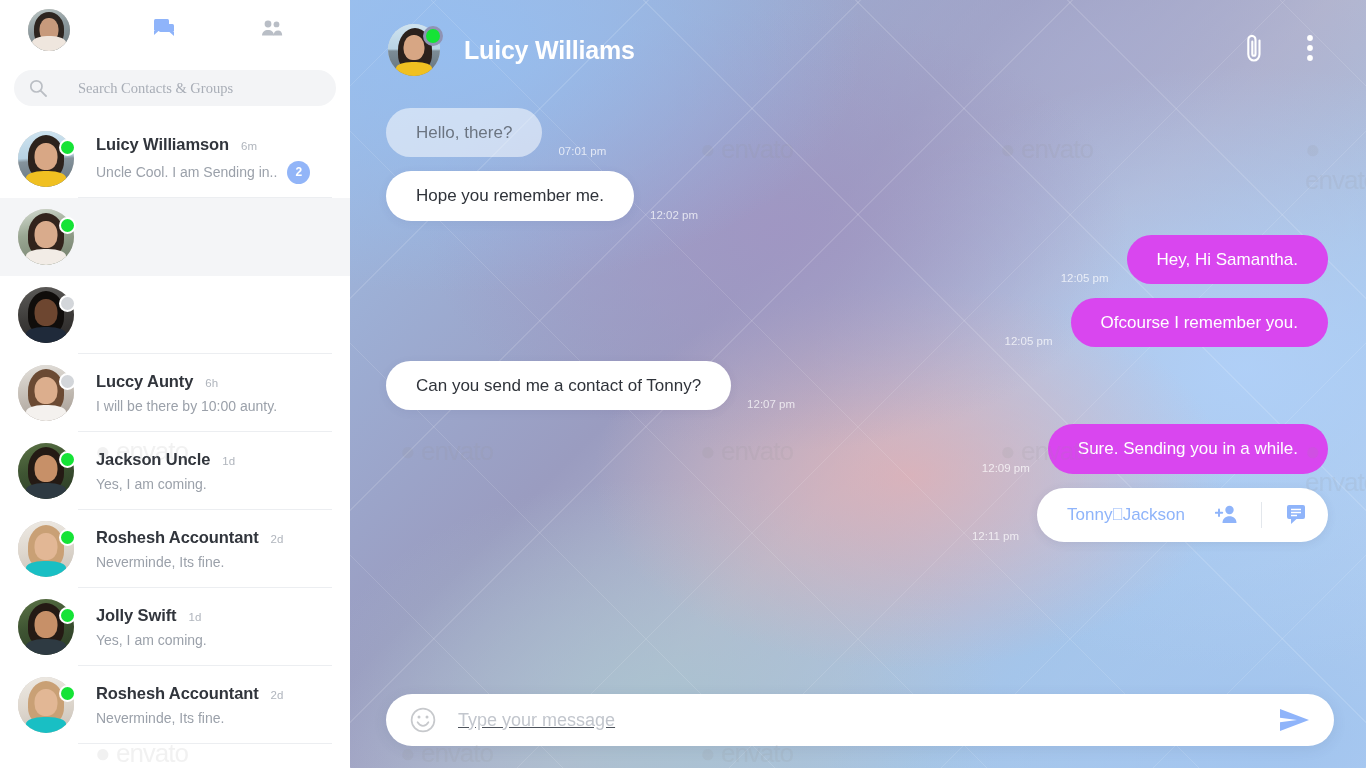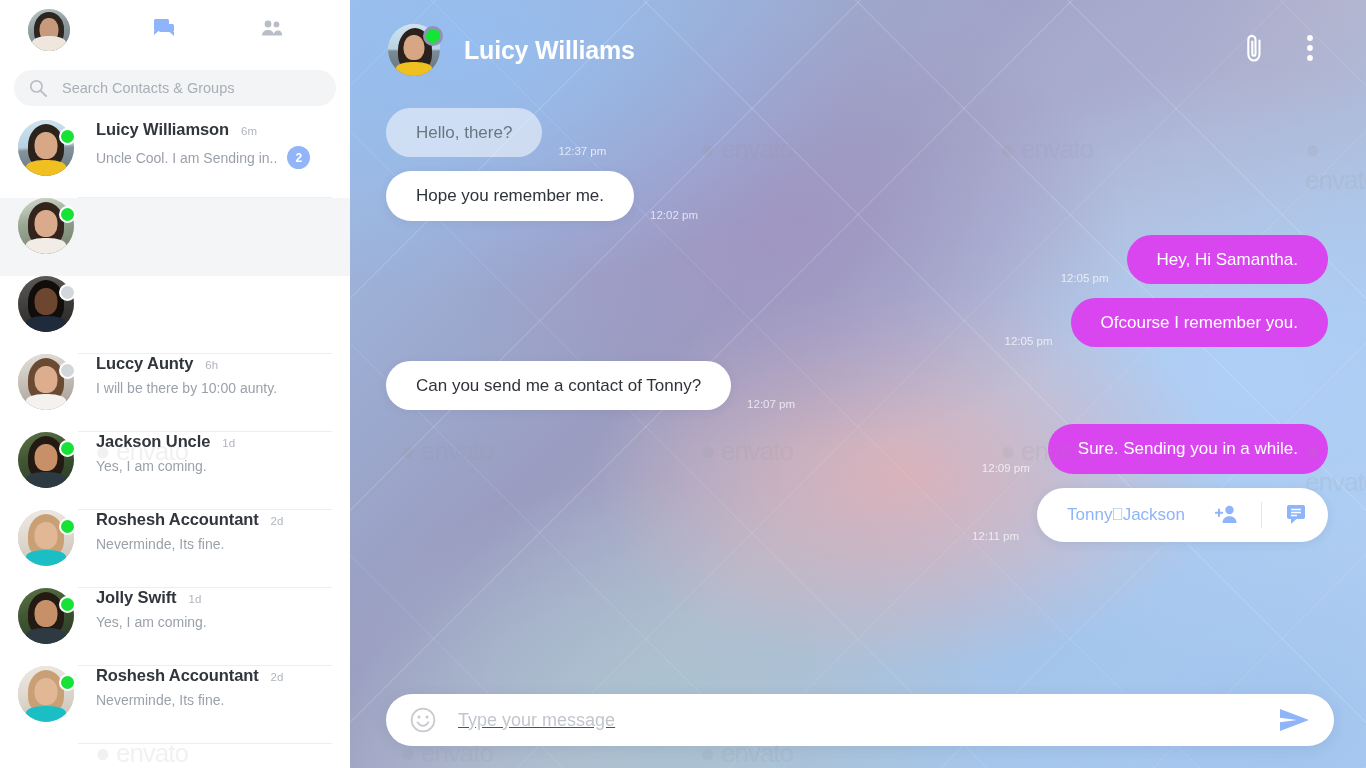--- a/index.html
+++ b/index.html
@@ -44,36 +44,37 @@
     margin:10px 14px 0 14px;
     height:36px;
     background:#f3f4f6;
     border-radius:18px;
     display:flex; align-items:center;
     padding:0 14px;
   }
   .searchbar .search-ico { flex:0 0 20px; height:20px; margin-right:14px; opacity:.55; }
   .searchbar input {
     border:none; outline:none; background:transparent;
-    font-family:Liberation Sans, sans-serif;
+    font-family:Liberation Serif, serif;
     font-size:14.5px; color:#5d6470;
     width:100%;
+    margin-left:16px;
   }
   .searchbar input::placeholder { color:#a9aeb7; }
 
   #contact-list {
     position:relative;
     margin-top:14px;
     height:694px;
     overflow:hidden;
   }
   .contact {
     position:relative;
     height:78px;
-    display:flex; align-items:flex-start;
+    display:flex; align-items:center;
     padding:0 16px 0 18px;
     cursor:pointer;
   }
   .contact.selected { background:#f4f5f7; }
   .contact .sep {
     position:absolute; left:78px; right:18px; bottom:0;
     height:1px; background:#eceef1;
   }
   .contact.selected .sep, .contact.hide-sep .sep { background:transparent; }
   .c-avatar-wrap { position:relative; flex:0 0 56px; height:56px; margin-right:22px; }
@@ -506,21 +507,21 @@
               <circle cx="4" cy="24" r="2.9" fill="#ffffff"></circle>
             </svg>
           </span>
         </div>
       </div>
     </header>
 
     <div id="messages">
         <div class="msg-row in">
           <div class="bubble in faded">Hello, there?</div>
-          <span class="stamp">12:37 pm</span>
+          <span class="stamp">07:01 pm</span>
         </div>
         <div class="msg-row in">
           <div class="bubble in">Hope you remember me.</div>
           <span class="stamp">12:02 pm</span>
         </div>
         <div class="msg-row out">
           <span class="stamp">12:05 pm</span>
           <div class="bubble out">Hey, Hi Samantha.</div>
         </div>
         <div class="msg-row out">

